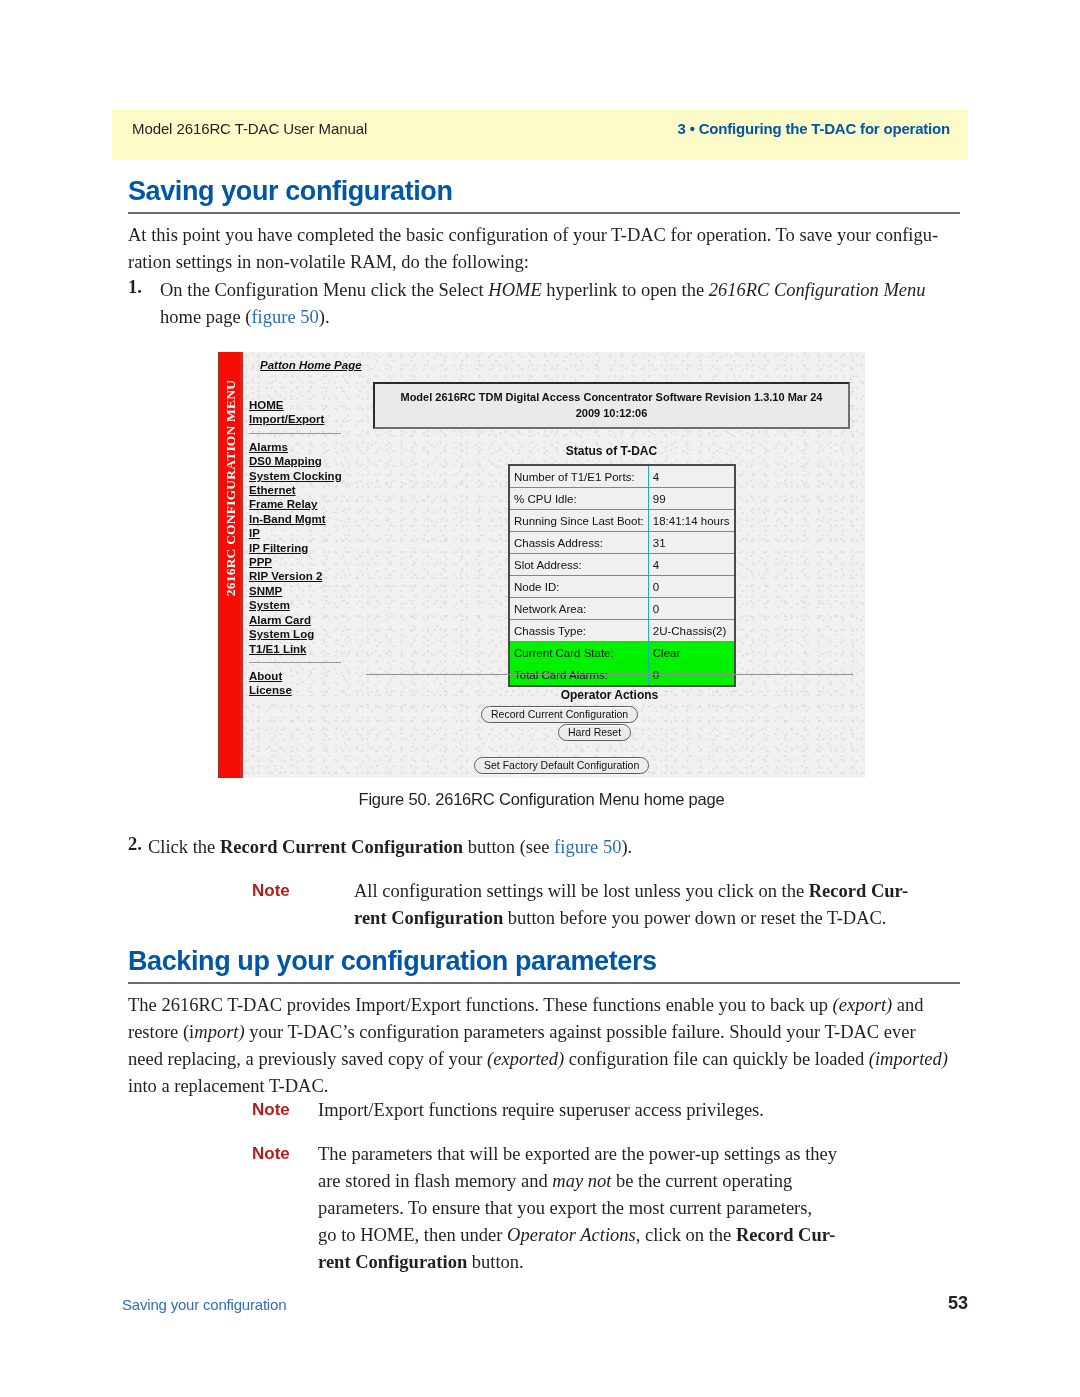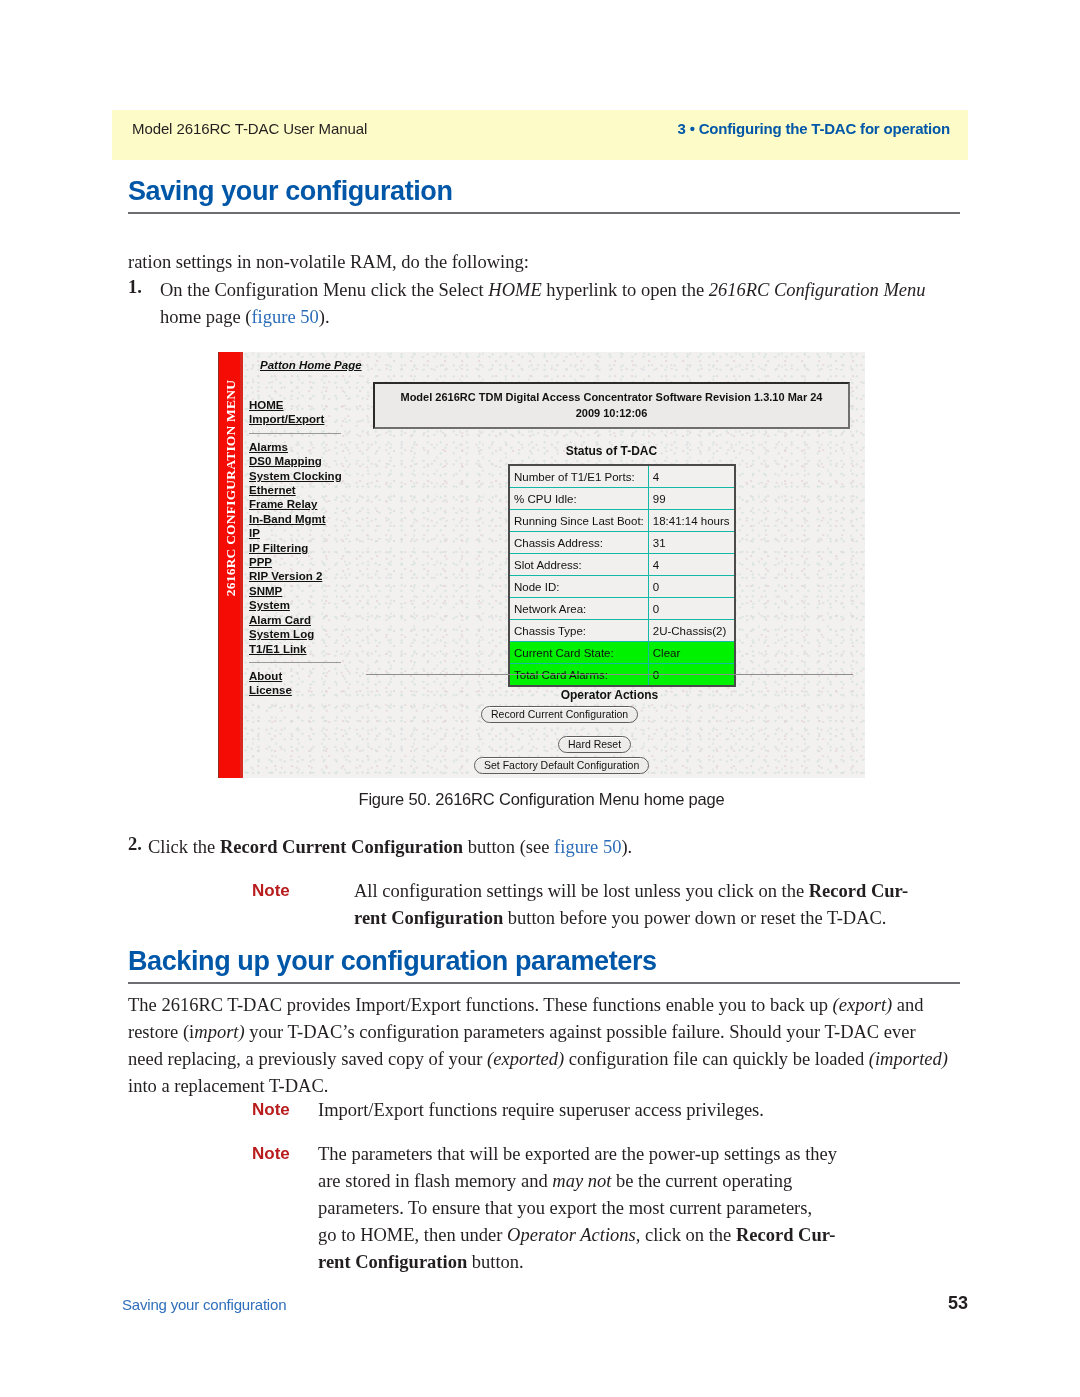--- a/index.html
+++ b/index.html
@@ -289,21 +289,21 @@
 
 <div class="header-band">
   <span class="header-left">Model 2616RC T-DAC User Manual</span>
   <span class="header-right">3 • Configuring the T-DAC for operation</span>
 </div>
 
 <div class="h1" style="top:176px;">Saving your configuration</div>
 <div class="h1rule" style="top:212px;"></div>
 
 <div class="para" style="left:128px; top:222px; width:832px;">
-  <br>
+  <span>At this point you have completed the basic configuration of your T-DAC for operation. To save your configu-</span><br>
   <span>ration settings in non-volatile RAM, do the following:</span>
 </div>
 
 <div class="stepnum" style="left:128px; top:277px;">1.</div>
 <div class="para" style="left:160px; top:277px; width:800px;">
   <span>On the Configuration Menu click the Select </span><i>HOME</i><span> hyperlink to open the </span><i>2616RC Configuration Menu</i><br>
   <span>home page (</span><span class="link">figure 50</span><span>).</span>
 </div>
 
 <div class="figure">
@@ -387,21 +387,21 @@
         <td class="k">Total Card Alarms:</td>
         <td>0</td>
       </tr>
     </tbody>
   </table>
 
   <div class="divider"></div>
   <div class="ops-title">Operator Actions</div>
 
   <div class="opbtn" style="left:263px; top:354px;">Record Current Configuration</div>
-  <div class="opbtn" style="left:340px; top:384px;">Hard Reset</div>
+  <div class="opbtn" style="left:340px; top:372px;">Hard Reset</div>
   <div class="opbtn" style="left:256px; top:405px;">Set Factory Default Configuration</div>
 </div>
 
 <div class="figcaption">Figure 50. 2616RC Configuration Menu home page</div>
 
 <div class="stepnum" style="left:128px; top:834px;">2.</div>
 <div class="para" style="left:148px; top:834px; width:812px;">
   <span>Click the </span><b>Record Current Configuration</b><span> button (see </span><span class="link">figure 50</span><span>).</span>
 </div>
 

